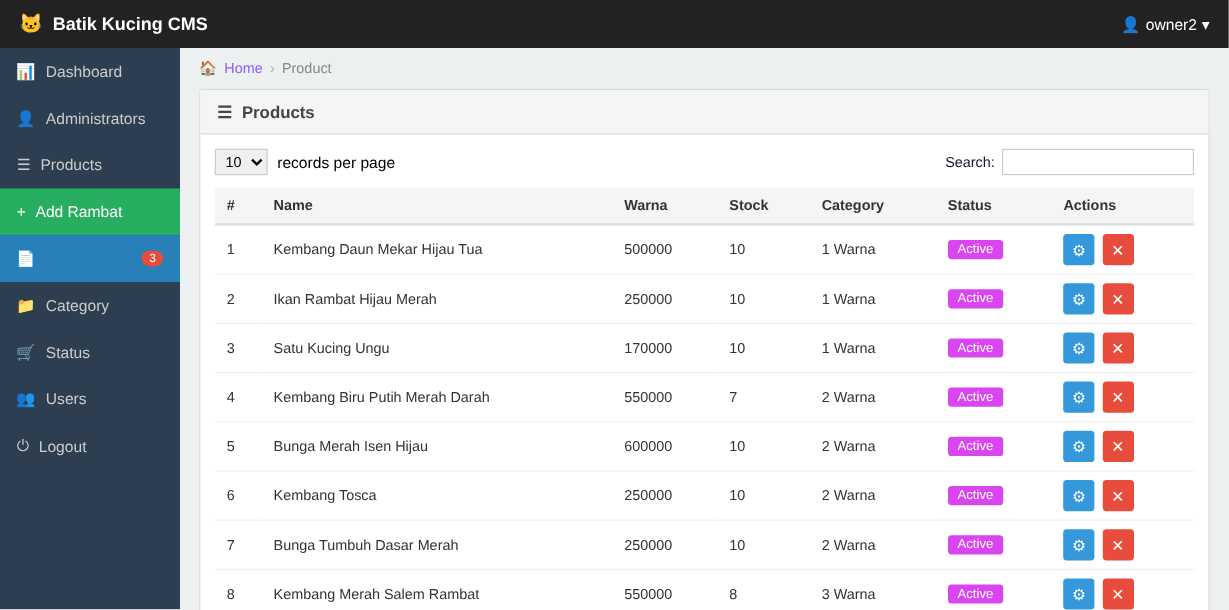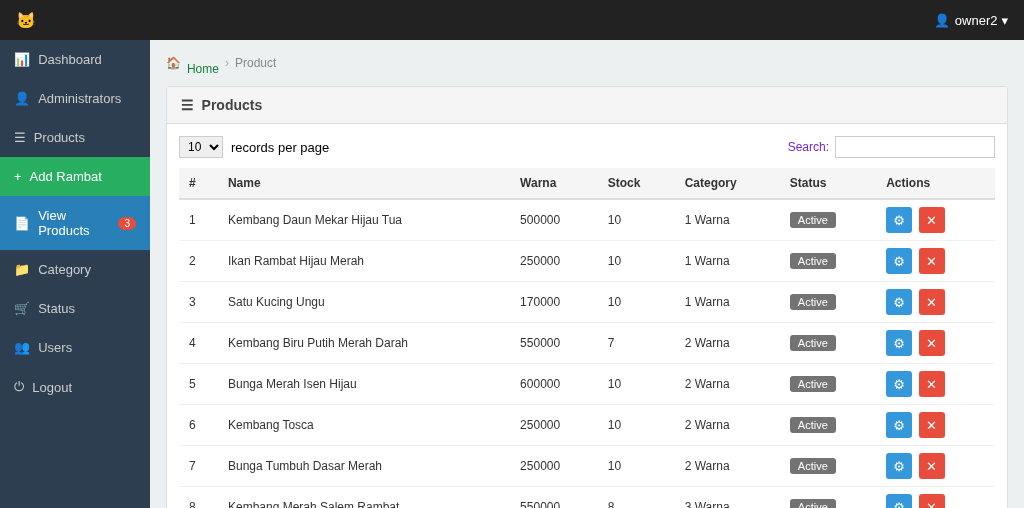--- a/index.html
+++ b/index.html
@@ -39,61 +39,62 @@
       background: #e74c3c; color: #fff; border-radius: 10px;
       padding: 1px 6px; font-size: 10px; margin-left: auto;
     }
     .sidebar-item.add-product { color: #fff; }
 
     
     .content { flex: 1; overflow-y: auto; padding: 10px 16px; }
 
     
     .breadcrumb { display: flex; align-items: center; gap: 6px; font-size: 12px; color: #888; margin-bottom: 10px; }
-    .breadcrumb a { color: #15803d; text-decoration: none; margin-top: 12px; }
+    .breadcrumb a { color: #8b5cf6; text-decoration: none; }
     .breadcrumb .sep { color: #aaa; }
 
     
     .panel { background: #fff; border: 1px solid #ddd; border-radius: 3px; }
     .panel-header {
       background: #f5f5f5; border-bottom: 1px solid #ddd;
       padding: 10px 14px; display: flex; align-items: center; gap: 8px;
       font-size: 14px; font-weight: bold; color: #444;
     }
     .panel-body { padding: 12px; }
 
     
     .table-controls { display: flex; align-items: center; justify-content: space-between; margin-bottom: 10px; }
     .records-per-page { display: flex; align-items: center; gap: 8px; }
     .records-per-page select { border: 1px solid #ccc; padding: 2px 4px; font-size: 12px; }
     .search-box { display: flex; align-items: center; gap: 6px; }
-    .search-box label { font-size: 12px; color: #6d28d9; }
+    .search-box label { font-size: 12px; color: #0f172a; }
     .search-box input { border: 1px solid #ccc; padding: 3px 6px; font-size: 12px; width: 160px; }
 
     
     table { width: 100%; border-collapse: collapse; font-size: 12px; }
     th { background: #f5f5f5; border-bottom: 2px solid #ddd; padding: 8px 10px; text-align: left; font-weight: bold; color: #333; }
     td { padding: 7px 10px; border-bottom: 1px solid #f0f0f0; color: #333; vertical-align: middle; }
 
-    .badge-active { background: #737373; color: #fff; padding: 2px 8px; border-radius: 3px; font-size: 11px; display: inline-block; }
+    .badge-active { background: #d946ef; color: #fff; padding: 2px 8px; border-radius: 3px; font-size: 11px; display: inline-block; }
 
     .action-btn {
       display: inline-flex; align-items: center; justify-content: center;
       width: 26px; height: 26px; border: none; border-radius: 3px;
       cursor: pointer; font-size: 13px; color: #fff; margin-right: 3px;
     }
     .btn-edit { background: #3498db; }
     .btn-delete { background: #e74c3c; }
   </style>
 </head>
 <body>
 
 <div class="top-header">
   <div class="brand">
     <span class="brand-icon">🐱</span>
+    <span>Batik Kucing CMS</span>
   </div>
   <div class="user-menu">
     <span>👤</span>
     <span>owner2</span>
     <span>▾</span>
   </div>
 </div>
 
 <div class="main-layout">
 
@@ -109,21 +110,20 @@
     <div class="sidebar-item">
       <span class="icon">☰</span>
       <span>Products</span>
     </div>
     <div class="sidebar-item add-product" style="background:#27ae60;">
       <span class="icon">+</span>
       <span>Add Rambat</span>
     </div>
     <div class="sidebar-item active-blue" style="background:#2980b9;">
       <span class="icon">📄</span>
-      <span>View Products</span>
       <span class="badge">3</span>
     </div>
     <div class="sidebar-item">
       <span class="icon">📁</span>
       <span>Category</span>
     </div>
     <div class="sidebar-item">
       <span class="icon">🛒</span>
       <span>Status</span>
     </div>

